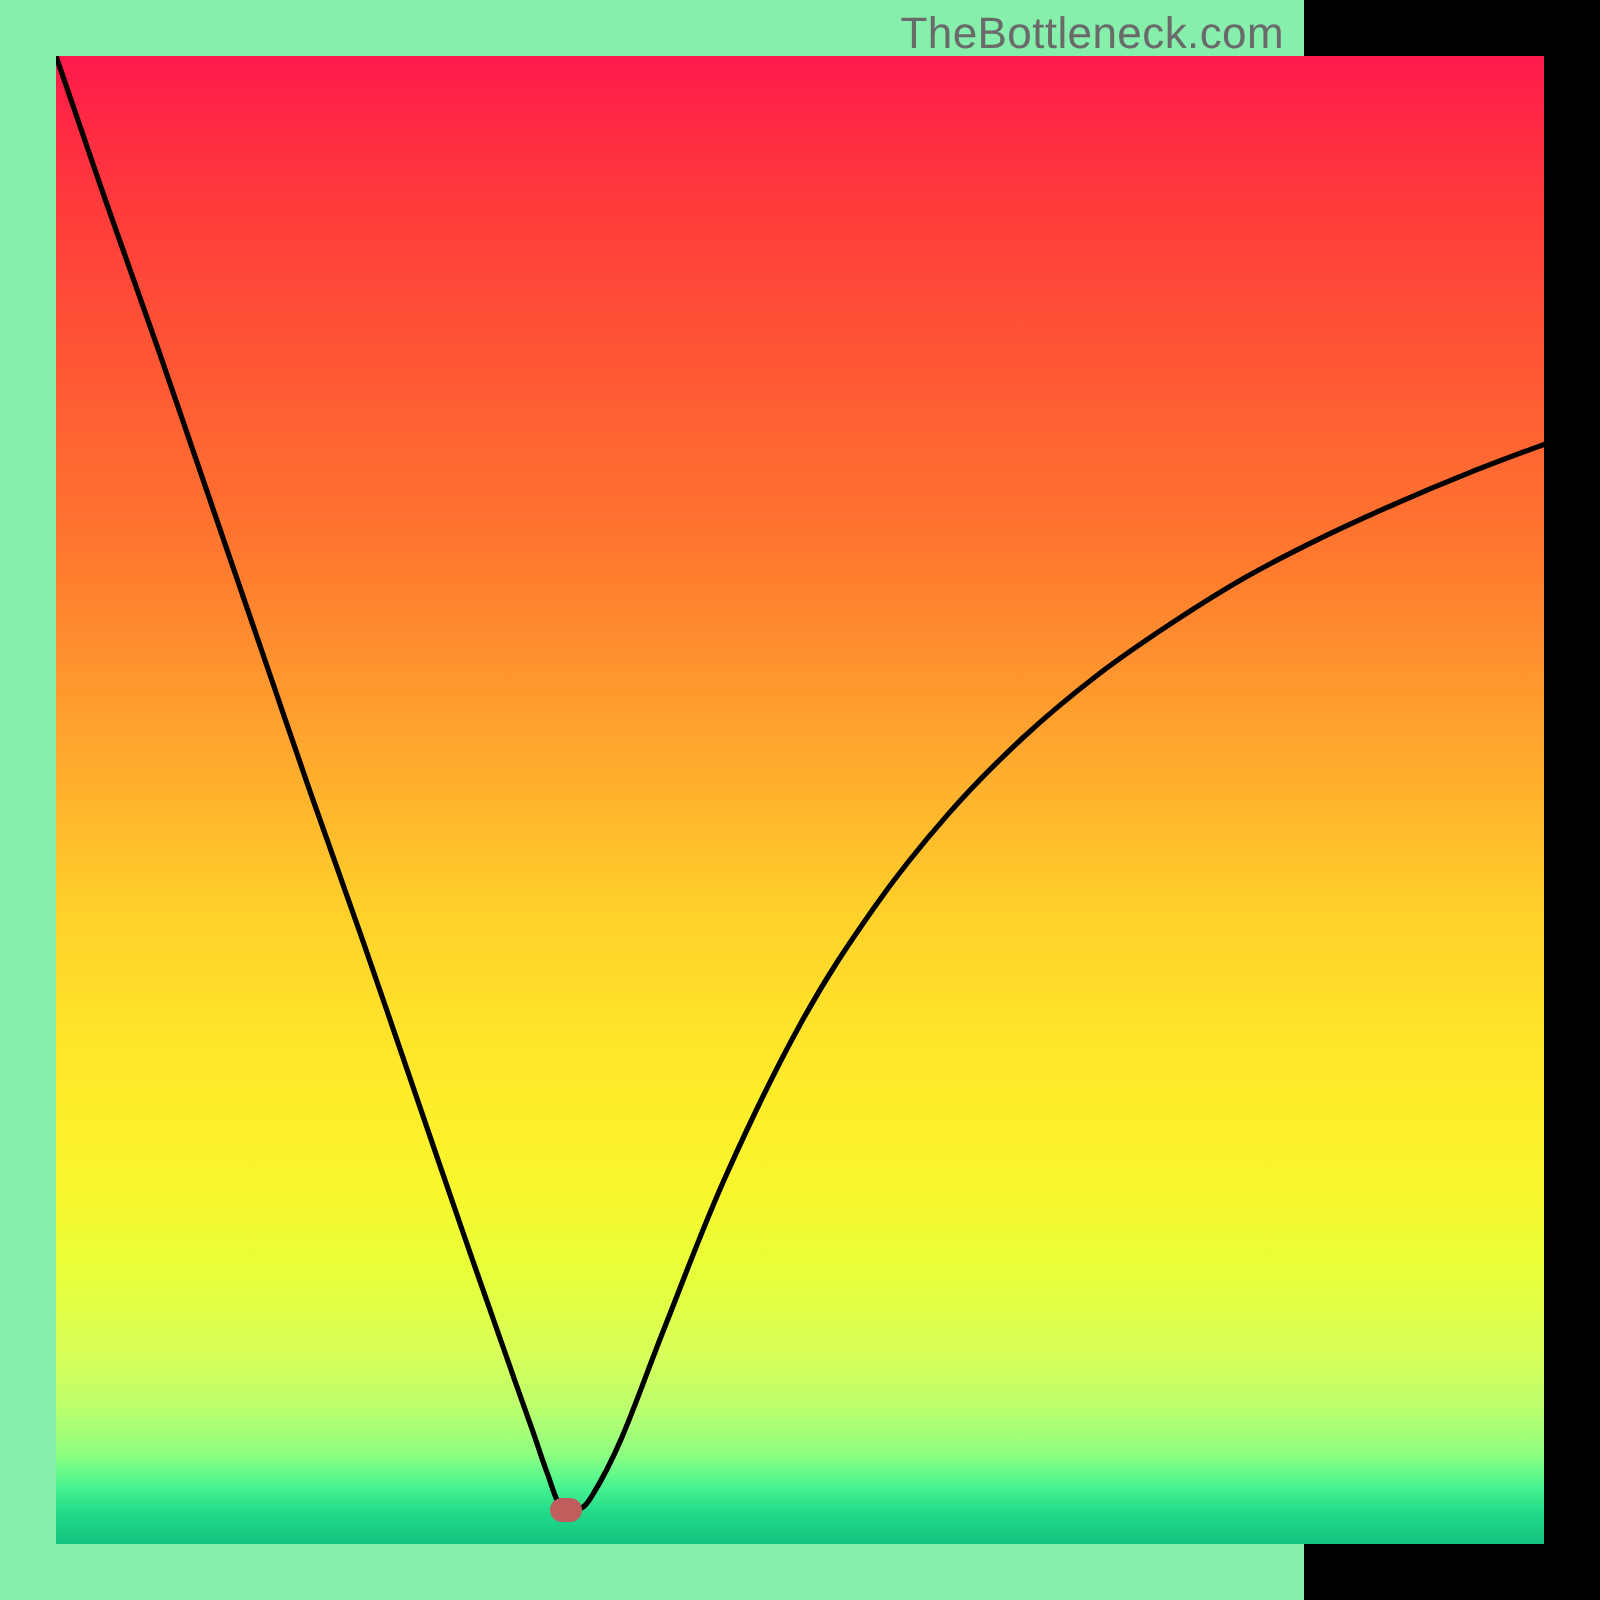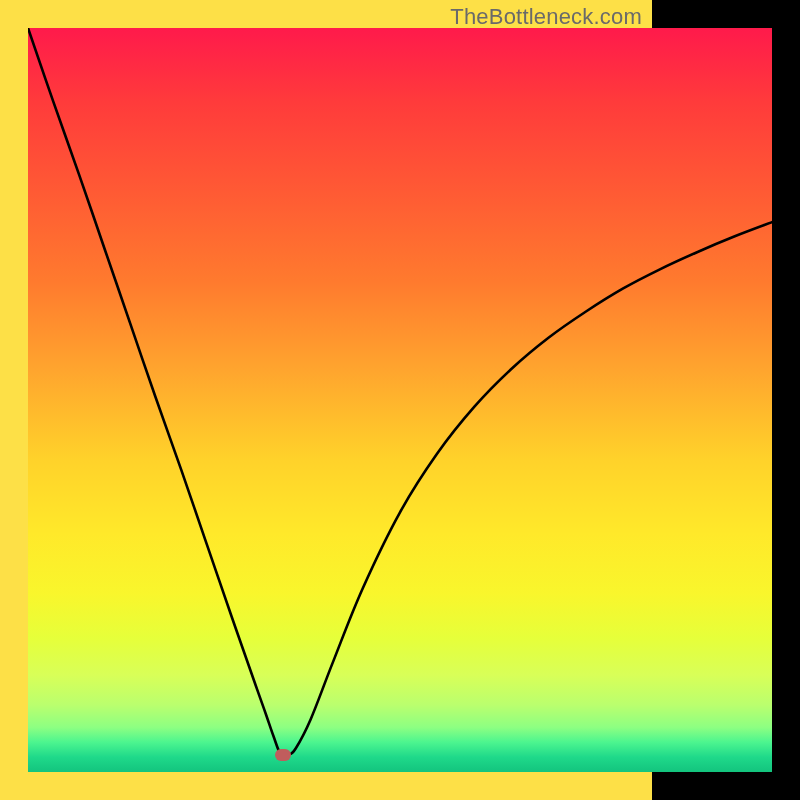--- a/index.html
+++ b/index.html
@@ -8,21 +8,21 @@
     width: 800px;
     height: 800px;
     background: #000;
     font-family: Arial, Helvetica, sans-serif;
     overflow: hidden;
   }
   .stage {
     position: relative;
     width: 652px;
     height: 800px;
-    background: #fde047;
+    background: #86efac;
   }
   .plot-wrap {
     position: absolute;
     left: 28px;
     top: 28px;
     width: 744px;
     height: 744px;
     background: linear-gradient(
       to bottom,
       #ff1a4b 0%,

